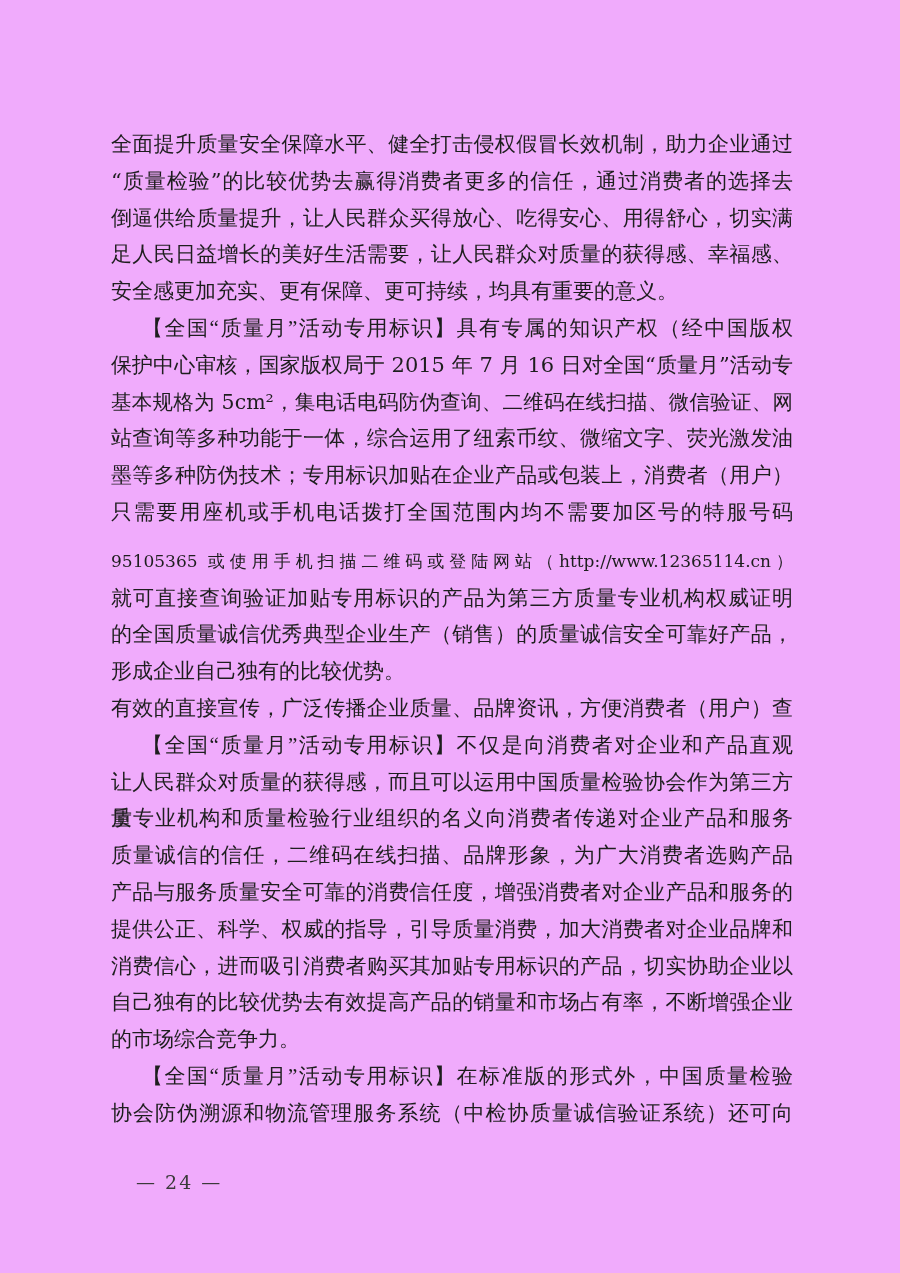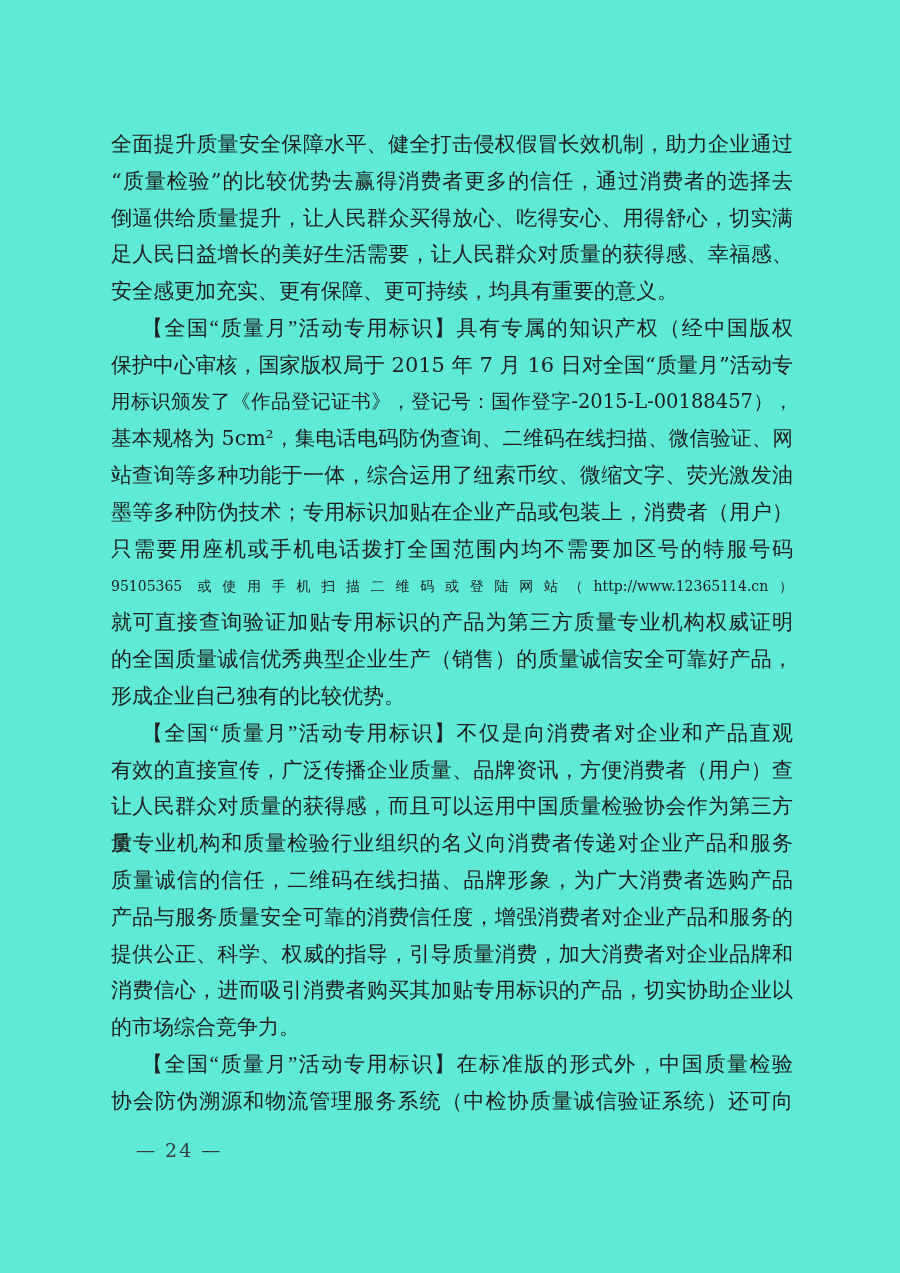--- a/index.html
+++ b/index.html
@@ -4,21 +4,21 @@
 <style>
   html, body {
     margin: 0;
     padding: 0;
     background: #ffffff;
   }
   .page {
     position: relative;
     width: 900px;
     height: 1273px;
-    background: #5eead4;
+    background: #f0abfc;
     overflow: hidden;
     font-family: "DejaVu Serif", serif;
   }
   .doc-body {
     position: absolute;
     left: 111px;
     top: 126px;
     width: 682px;
     color: #1e1e1e;
     font-size: 21px;
@@ -39,21 +39,21 @@
     text-indent: 31px;
     font-family: Liberation Serif, serif;
   }
   .line.last {
     text-align: left;
     text-align-last: left;
   }
   .page-number {
     position: absolute;
     left: 136px;
-    top: 1136px;
+    top: 1168px;
     font-size: 19px;
     line-height: 28px;
     letter-spacing: 2px;
     color: #3a3a3a;
     white-space: pre;
   }
 </style>
 </head>
 <body>
 
@@ -62,39 +62,39 @@
       <div class="paragraph">
         <div class="line" style="">全面提升质量安全保障水平、健全打击侵权假冒长效机制，助力企业通过</div>
         <div class="line" style="">“质量检验”的比较优势去赢得消费者更多的信任，通过消费者的选择去</div>
         <div class="line" style="">倒逼供给质量提升，让人民群众买得放心、吃得安心、用得舒心，切实满</div>
         <div class="line" style="">足人民日益增长的美好生活需要，让人民群众对质量的获得感、幸福感、</div>
         <div class="line last" style="">安全感更加充实、更有保障、更可持续，均具有重要的意义。</div>
       </div>
       <div class="paragraph">
         <div class="line indent" style="">【全国“质量月”活动专用标识】具有专属的知识产权（经中国版权</div>
         <div class="line" style="">保护中心审核，国家版权局于 2015 年 7 月 16 日对全国“质量月”活动专</div>
-        <div class="line" style="font-size: 19.5px;">用标识颁发了《作品登记证书》，登记号：国作登字-2015-L-00188457），</div>
         <div class="line" style="font-size: 20.5px;">基本规格为 5cm²，集电话电码防伪查询、二维码在线扫描、微信验证、网</div>
         <div class="line" style="">站查询等多种功能于一体，综合运用了纽索币纹、微缩文字、荧光激发油</div>
         <div class="line" style="">墨等多种防伪技术；专用标识加贴在企业产品或包装上，消费者（用户）</div>
         <div class="line" style="">只需要用座机或手机电话拨打全国范围内均不需要加区号的特服号码</div>
-        <div class="line" style="font-size: 14px;">95105365 或使用手机扫描二维码或登陆网站（http://www.12365114.cn）</div>
+        <div class="line" style="font-size: 17px; margin-top: 12px;">95105365 或使用手机扫描二维码或登陆网站（http://www.12365114.cn）</div>
         <div class="line" style="">就可直接查询验证加贴专用标识的产品为第三方质量专业机构权威证明</div>
         <div class="line" style="">的全国质量诚信优秀典型企业生产（销售）的质量诚信安全可靠好产品，</div>
         <div class="line last" style="">形成企业自己独有的比较优势。</div>
       </div>
       <div class="paragraph">
+        <div class="line" style="">有效的直接宣传，广泛传播企业质量、品牌资讯，方便消费者（用户）查</div>
         <div class="line indent" style="">【全国“质量月”活动专用标识】不仅是向消费者对企业和产品直观</div>
-        <div class="line" style="">有效的直接宣传，广泛传播企业质量、品牌资讯，方便消费者（用户）查</div>
         <div class="line" style="">让人民群众对质量的获得感，而且可以运用中国质量检验协会作为第三方质</div>
         <div class="line" style="">量专业机构和质量检验行业组织的名义向消费者传递对企业产品和服务</div>
         <div class="line" style="">质量诚信的信任，二维码在线扫描、品牌形象，为广大消费者选购产品</div>
         <div class="line" style="">产品与服务质量安全可靠的消费信任度，增强消费者对企业产品和服务的</div>
         <div class="line" style="">提供公正、科学、权威的指导，引导质量消费，加大消费者对企业品牌和</div>
         <div class="line" style="">消费信心，进而吸引消费者购买其加贴专用标识的产品，切实协助企业以</div>
+        <div class="line" style="">自己独有的比较优势去有效提高产品的销量和市场占有率，不断增强企业</div>
         <div class="line last" style="">的市场综合竞争力。</div>
       </div>
       <div class="paragraph">
         <div class="line indent" style="">【全国“质量月”活动专用标识】在标准版的形式外，中国质量检验</div>
         <div class="line" style="">协会防伪溯源和物流管理服务系统（中检协质量诚信验证系统）还可向</div>
       </div>
     </div>
   <div class="page-number">— 24 —</div>
 </div>
 

